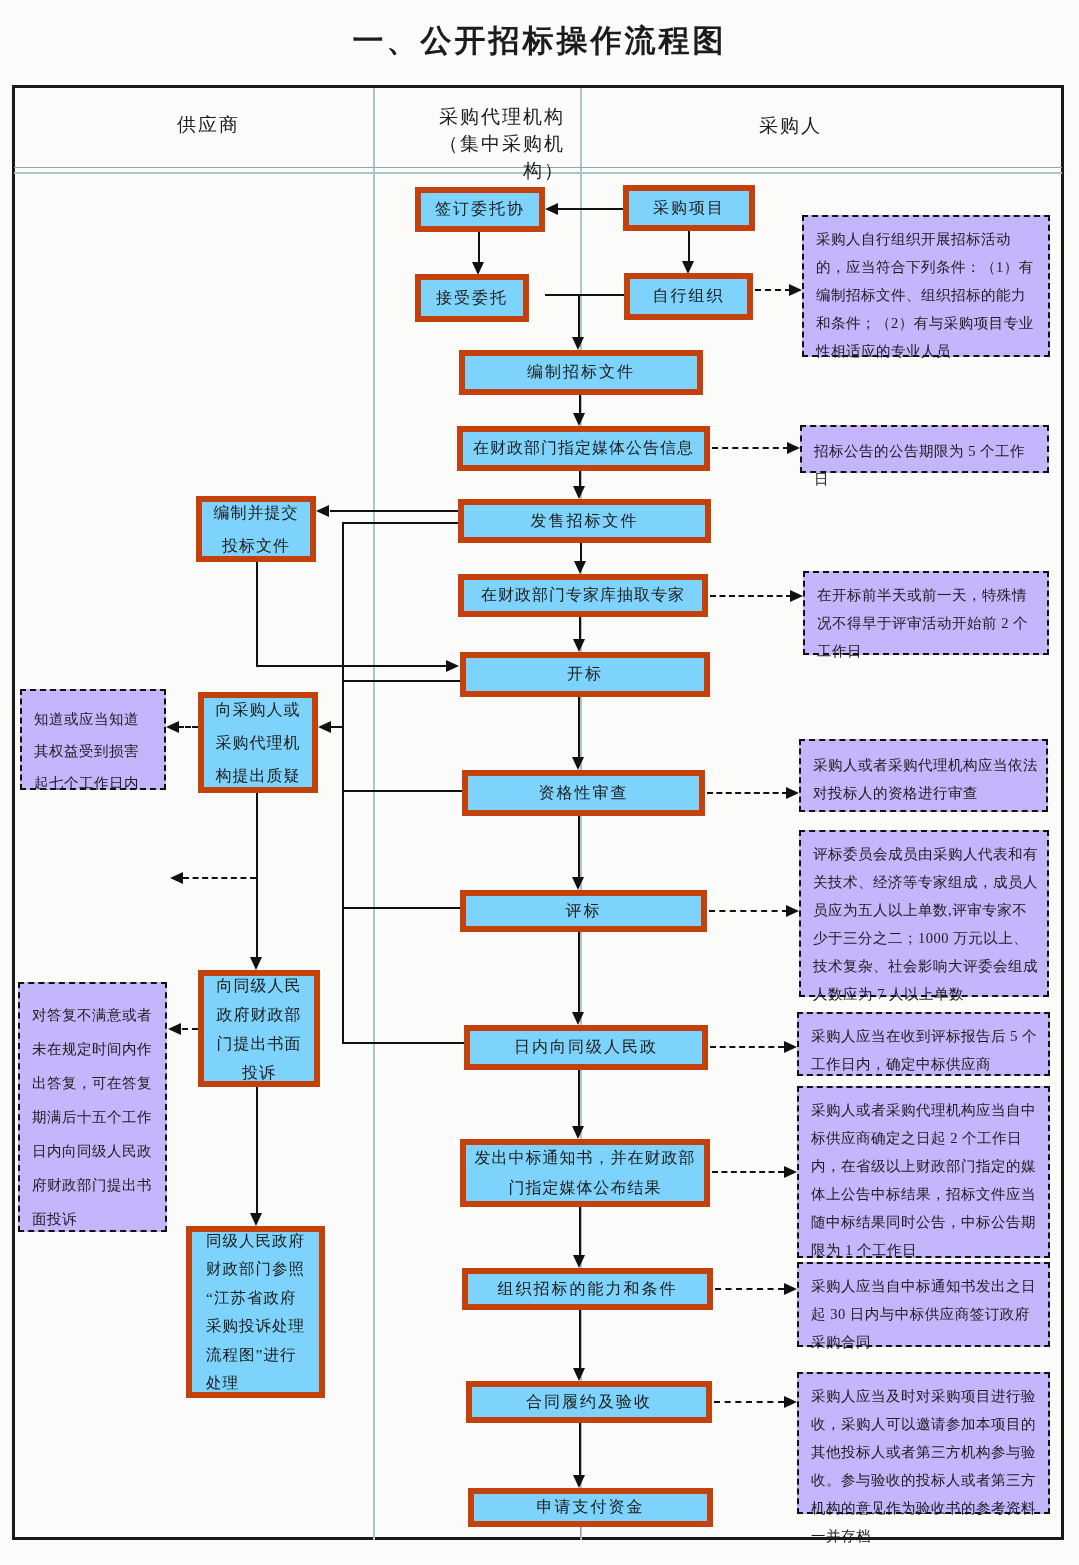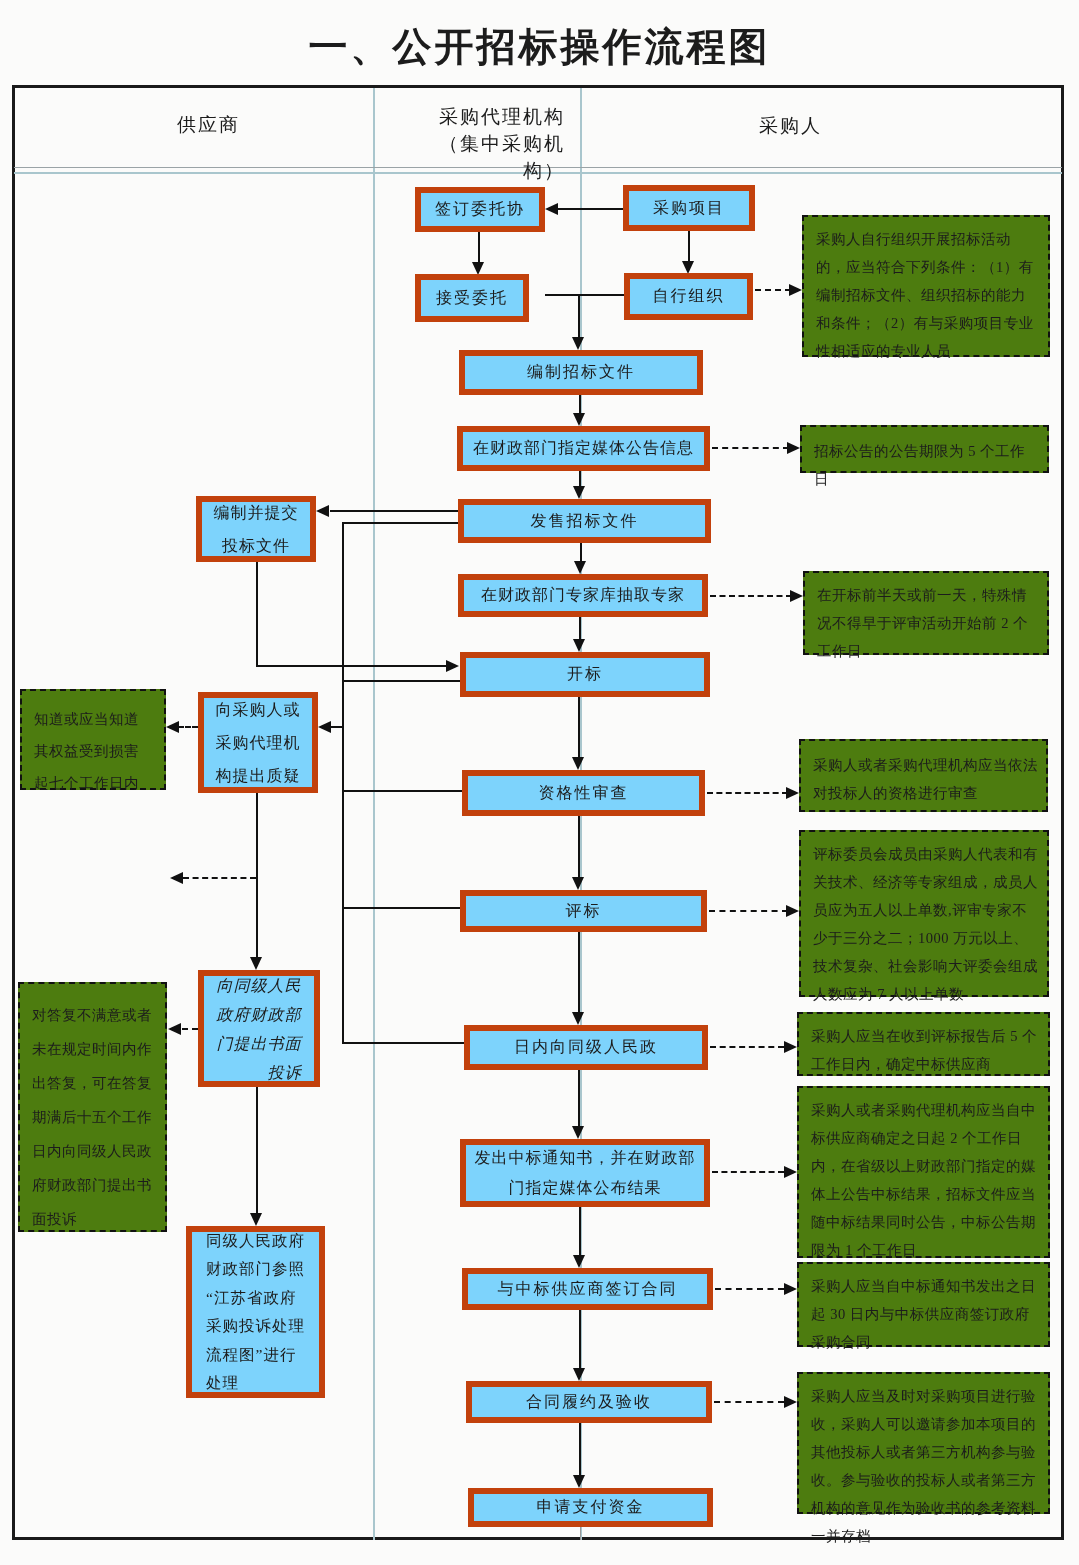--- a/index.html
+++ b/index.html
@@ -6,41 +6,41 @@
   body{
     width:1079px;height:1565px;
     background:#fbfbfa;
     font-family:"Liberation Serif","DejaVu Serif",serif;
     color:#1c1c1c;
     position:relative;
   }
   #stage{position:absolute;inset:0;overflow:hidden;}
   .abs{position:absolute;box-sizing:border-box;}
   
-  .title{left:0;top:20px;width:1079px;text-align:center;font-size:39px;font-weight:700;letter-spacing:3px;}
+  .title{left:0;top:20px;width:1079px;text-align:center;font-size:31px;font-weight:700;letter-spacing:3px;}
   .colhead{font-size:19px;letter-spacing:2px;text-align:right;line-height:27px;z-index:3;}
   
   .frame{left:12px;top:85px;width:1052px;height:1455px;border:3px solid #1a1a1a;background:transparent;z-index:0;}
   .divider{width:2px;top:88px;height:1452px;background:#a9c6cd;z-index:0;}
   .headrule-g{left:14px;top:167px;width:1048px;height:1px;background:#9aa3a6;z-index:0;}
   .headrule-t{left:14px;top:172px;width:1048px;height:2px;background:#a9c6cd;z-index:0;}
   
   .node{
     border:6px solid #c2410c;background:#7dd3fc;z-index:2;
     display:flex;align-items:center;justify-content:center;
     font-size:16px;letter-spacing:2px;text-align:center;
     white-space:pre-line;
   }
   .node.lh30{line-height:30px;}
   .node.lh33{line-height:33px;}
-  .node.lh29{line-height:29px;text-align:right;font-style:italic;}
+  .node.lh29{line-height:29px;text-align:center;}
   .node.lh28{line-height:28.5px;text-align:left;font-size:15.5px;letter-spacing:1px;}
   
   .dnote{
-    border:2px dashed #111;background:#4d7c0f;z-index:2;
+    border:2px dashed #111;background:#c4b5fd;z-index:2;
     font-size:14.5px;letter-spacing:0.5px;line-height:28px;
     padding:8px 8px 6px 12px;text-align:left;
   }
   .dnote.pre{white-space:pre-line;}
   .dnote.lhE{line-height:32px;padding-top:12px;}
   .dnote.lhF{line-height:30px;padding-top:12px;}
   .dnote.lhG{line-height:34px;padding-top:14px;}
   
   .hl{height:2px;background:#111;z-index:1;}
   .vl{width:2px;background:#111;z-index:1;}
@@ -72,21 +72,21 @@
   <div class="abs node" style="left:459px;top:350px;width:244px;height:45px">编制招标文件</div>
   <div class="abs node" style="left:457px;top:426px;width:253px;height:45px;letter-spacing:1px">在财政部门指定媒体公告信息</div>
   <div class="abs node" style="left:458px;top:499px;width:253px;height:44px">发售招标文件</div>
   <div class="abs node" style="left:458px;top:574px;width:250px;height:43px;letter-spacing:1px">在财政部门专家库抽取专家</div>
   <div class="abs node" style="left:460px;top:652px;width:250px;height:45px">开标</div>
   <div class="abs node" style="left:462px;top:770px;width:243px;height:46px">资格性审查</div>
   <div class="abs node" style="left:460px;top:890px;width:247px;height:42px">评标</div>
   <div class="abs node" style="left:464px;top:1025px;width:244px;height:45px">日内向同级人民政</div>
   <div class="abs node lh30" style="left:460px;top:1139px;width:250px;height:68px;letter-spacing:1px">发出中标通知书，并在财政部
 门指定媒体公布结果</div>
-  <div class="abs node" style="left:462px;top:1268px;width:251px;height:42px">与中标供应商签订合同</div>
+  <div class="abs node" style="left:462px;top:1268px;width:251px;height:42px">组织招标的能力和条件</div>
   <div class="abs node" style="left:466px;top:1381px;width:246px;height:42px">合同履约及验收</div>
   <div class="abs node" style="left:468px;top:1488px;width:245px;height:39px">申请支付资金</div>
 
   <div class="abs node lh33" style="left:196px;top:496px;width:120px;height:66px;letter-spacing:1px">编制并提交
 投标文件</div>
   <div class="abs node lh33" style="left:198px;top:692px;width:120px;height:101px;letter-spacing:1px">向采购人或
 采购代理机
 构提出质疑</div>
   <div class="abs node lh29" style="left:198px;top:970px;width:122px;height:117px;letter-spacing:1px">向同级人民
 政府财政部

